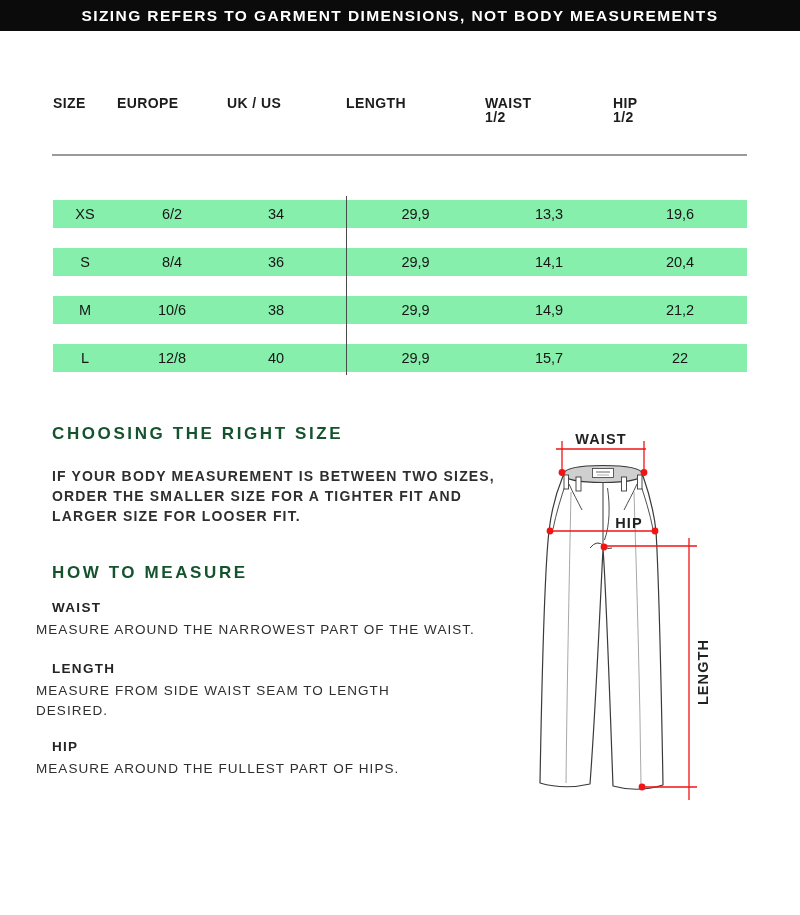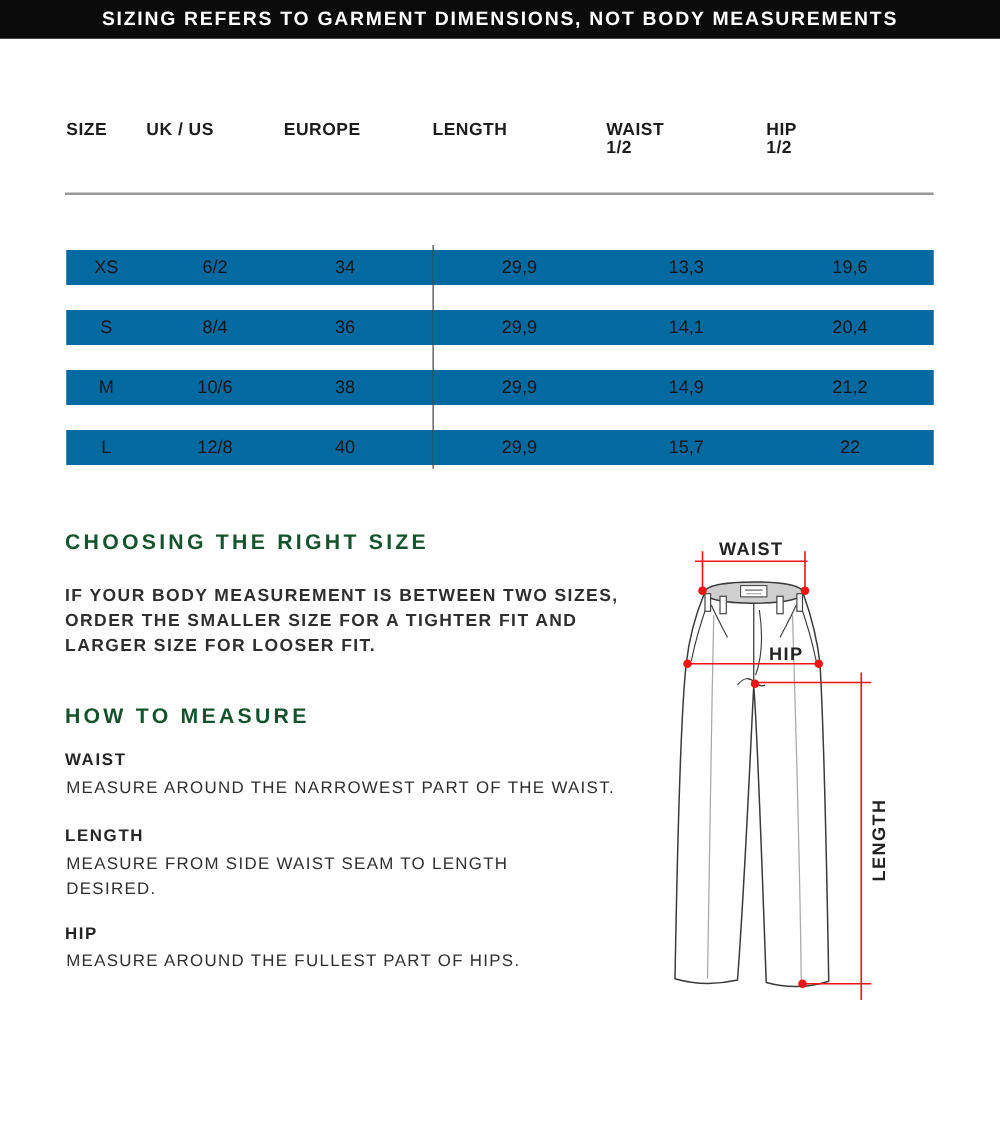--- a/index.html
+++ b/index.html
@@ -21,21 +21,21 @@
   }
   .th { text-align:left; font-size:14px; font-weight:700; letter-spacing:0.4px; line-height:14px; }
   .th .sub { margin-top:0; font-weight:700; }
   .th-europe { padding-right:21px; }
   .head-rule {
     position:absolute; left:52px; top:154px; width:695px; height:2px; background:#9a9a9a;
   }
   .tbody { position:absolute; left:53px; top:200px; width:694px; }
   .trow {
     display:grid; grid-template-columns:64px 110px 119px 139px 128px 134px;
-    height:28px; margin-bottom:20px; background:#0369a1; align-items:center;
+    height:28px; margin-bottom:20px; background:#86efac; align-items:center;
   }
   .td { text-align:center; font-size:14.5px; color:#161616; }
   .td-europe { padding-right:21px; }
   .col-divider {
     position:absolute; left:346px; top:196px; width:1px; height:179px; background:#4a4a4a;
   }
   
   .h2 {
     position:absolute; left:52px; font-size:17px; font-weight:700;
     letter-spacing:2.6px; color:#14532d; white-space:nowrap;
@@ -45,21 +45,21 @@
   .para {
     position:absolute; left:52px; top:466px; width:450px;
     font-size:14px; letter-spacing:1.15px; line-height:20px;
     color:#2e2e2e; white-space:pre-line;font-weight:bold;
   }
   .term {
     position:absolute; left:52px; font-size:13.5px; font-weight:700;
     letter-spacing:1.3px; color:#242424; white-space:nowrap;
   }
   .desc {
-    position:absolute; left:53px; width:460px; font-size:13.5px;
+    position:absolute; left:36px; width:460px; font-size:13.5px;
     letter-spacing:1.05px; line-height:20px; color:#2e2e2e; white-space:pre-line;
   }
   .term-waist  { top:600px; } .desc-waist  { top:620px; }
   .term-length { top:661px; } .desc-length { top:681px; }
   .term-hip    { top:739px; } .desc-hip    { top:759px; }
   
   .diagram { position:absolute; left:520px; top:413px; width:250px; height:400px; }
   .diagram text {
     font-family:"Liberation Sans", sans-serif;
     font-size:14.5px; font-weight:700; letter-spacing:1.1px; fill:#222222;
@@ -70,26 +70,26 @@
 
 <div class="banner">
   <span>SIZING REFERS TO GARMENT DIMENSIONS, NOT BODY MEASUREMENTS</span>
 </div>
 
 <div class="thead">
   <div class="th">
     <div>SIZE</div>
     <div class="sub"></div>
   </div>
-  <div class="th">
-    <div>UK / US</div>
-    <div class="sub"></div>
-  </div>
   <div class="th th-europe">
     <div>EUROPE</div>
+    <div class="sub"></div>
+  </div>
+  <div class="th">
+    <div>UK / US</div>
     <div class="sub"></div>
   </div>
   <div class="th">
     <div>LENGTH</div>
     <div class="sub"></div>
   </div>
   <div class="th">
     <div>WAIST</div>
     <div class="sub">1/2</div>
   </div>

